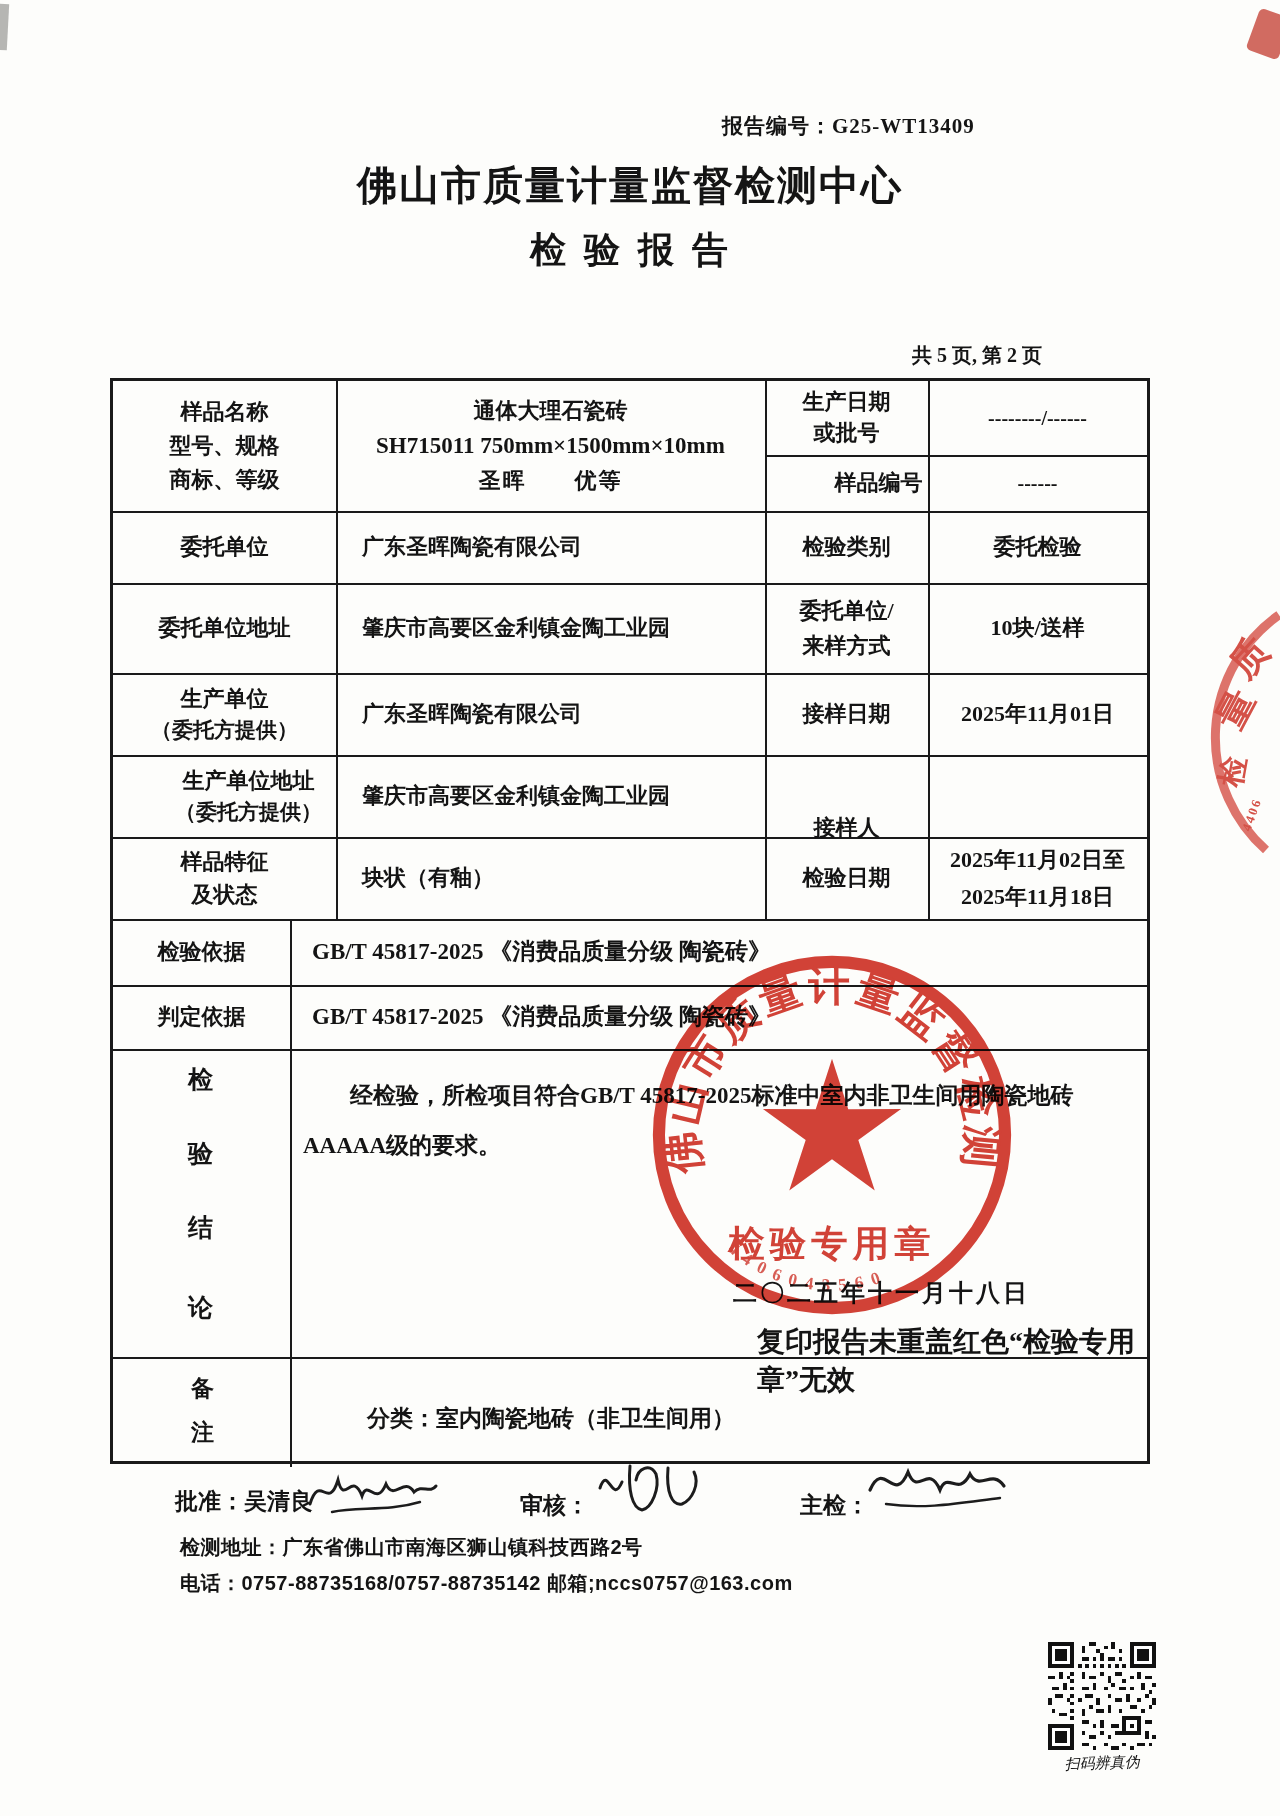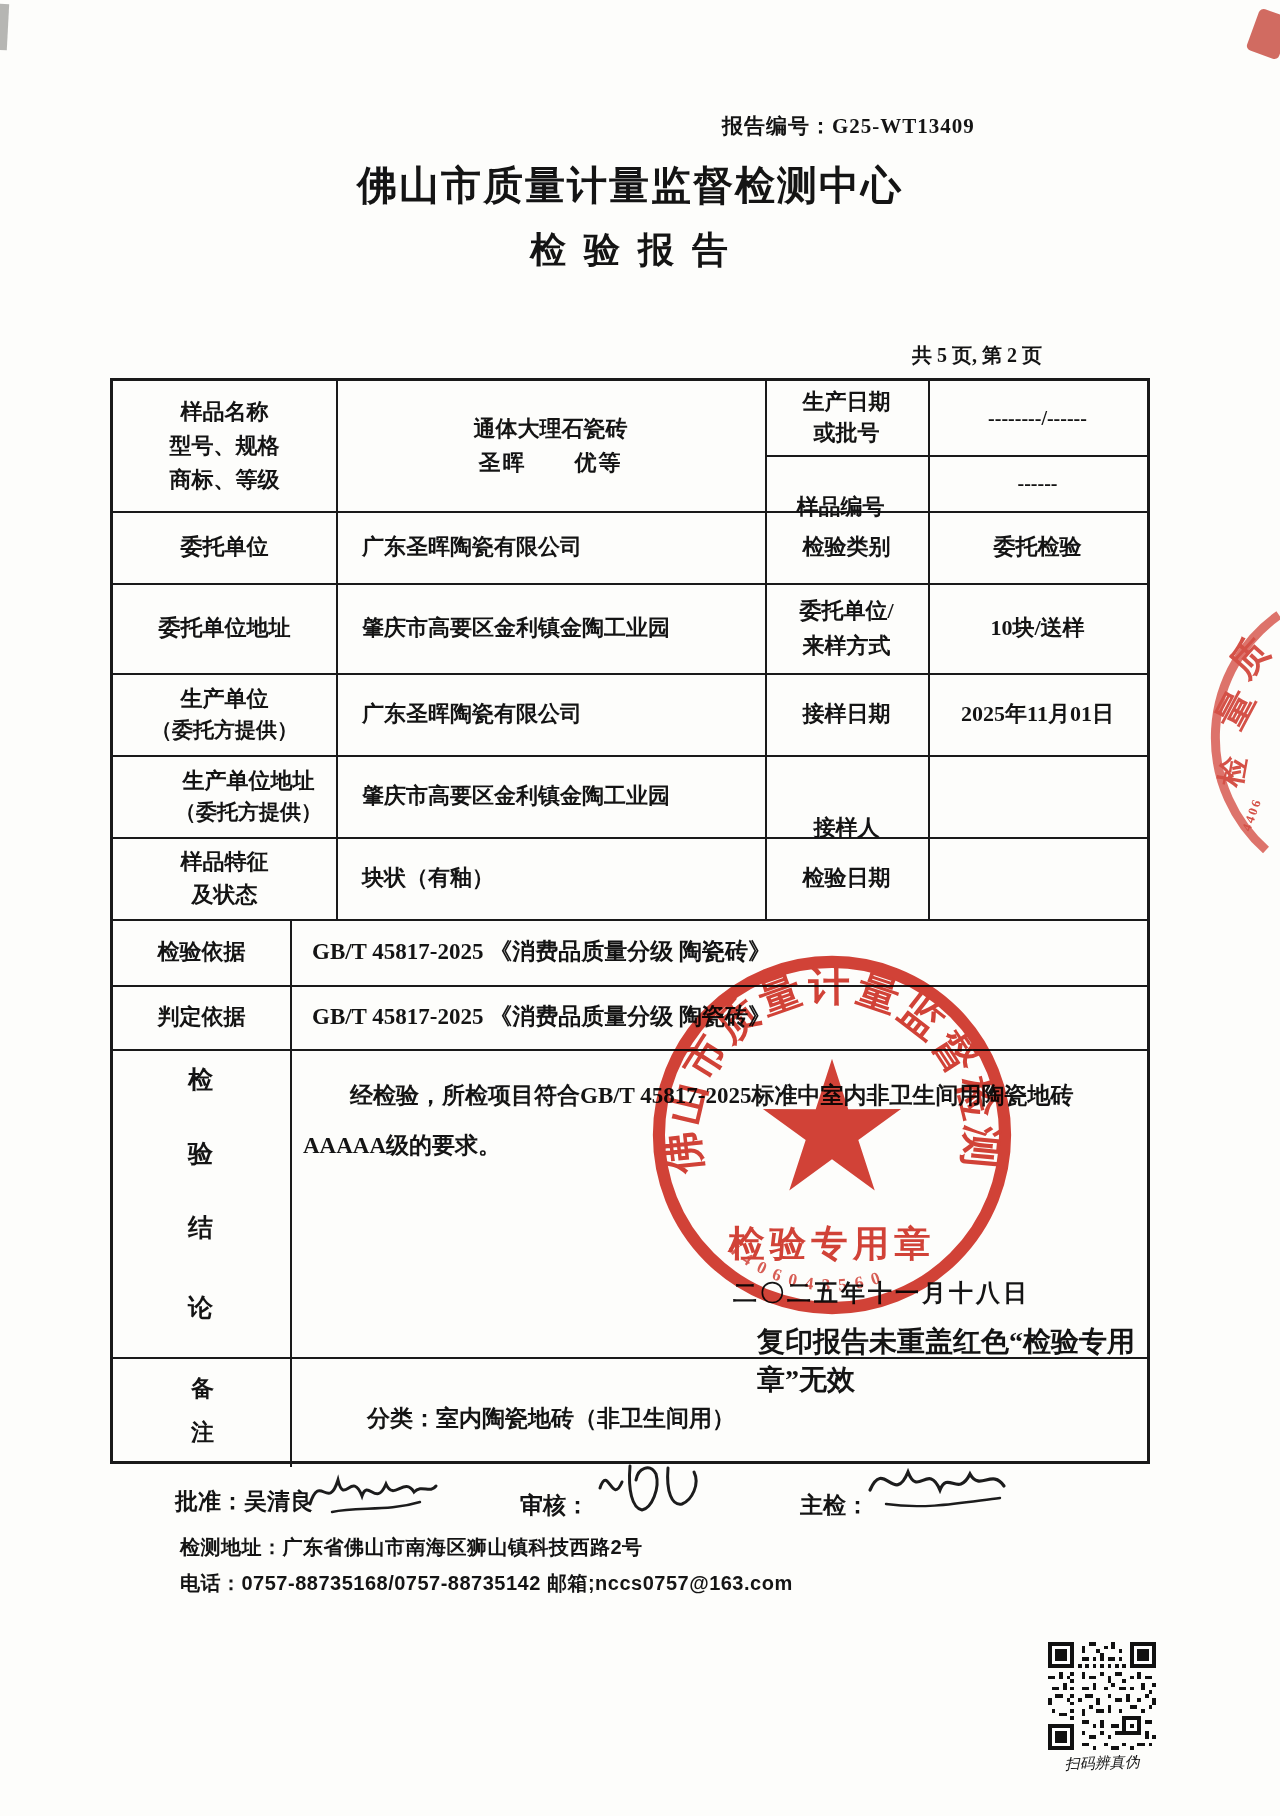--- a/index.html
+++ b/index.html
@@ -61,28 +61,29 @@
     <div class="vl" style="left:815px;top:0;height:538px;"></div>
     <div class="vl" style="left:177px;top:538px;height:548px;"></div>
 
     <div class="cell" style="left:0;top:0;width:223px;height:130px;">
       <span>样品名称</span>
       <span>型号、规格</span>
       <span>商标、等级</span>
     </div>
     <div class="cell" style="left:223px;top:0;width:429px;height:130px;">
       <span>通体大理石瓷砖</span>
+      <span style="font-size:23px;">SH715011 750mm×1500mm×10mm</span>
       <span style="letter-spacing:2px;">圣晖　　优等</span>
     </div>
     <div class="cell" style="left:652px;top:0;width:163px;height:74px;line-height:1.4;">
       <span>生产日期</span>
       <span>或批号</span>
     </div>
     <div class="cell" style="left:815px;top:0;width:219px;height:74px;font-size:20px;">--------/------</div>
-    <div class="cell" style="left:646px;top:74px;width:163px;height:56px;margin-top:24px;">样品编号</div>
+    <div class="cell" style="left:684px;top:74px;width:163px;height:56px;">样品编号</div>
     <div class="cell" style="left:815px;top:74px;width:219px;height:56px;font-size:20px;">------</div>
 
     <div class="cell" style="left:0;top:130px;width:223px;height:72px;">委托单位</div>
     <div class="cell left" style="left:223px;top:130px;width:429px;height:72px;">广东圣晖陶瓷有限公司</div>
     <div class="cell" style="left:652px;top:130px;width:163px;height:72px;">检验类别</div>
     <div class="cell" style="left:815px;top:130px;width:219px;height:72px;">委托检验</div>
 
     <div class="cell" style="left:0;top:202px;width:223px;height:90px;">委托单位地址</div>
     <div class="cell left" style="left:223px;top:202px;width:429px;height:90px;">肇庆市高要区金利镇金陶工业园</div>
     <div class="cell" style="left:652px;top:202px;width:163px;height:90px;line-height:1.6;">
@@ -105,20 +106,24 @@
     </div>
     <div class="cell left" style="left:223px;top:374px;width:429px;height:82px;">肇庆市高要区金利镇金陶工业园</div>
     <div class="cell" style="left:652px;top:374px;width:163px;height:82px;margin-top:32px;">接样人</div>
 
     <div class="cell" style="left:0;top:456px;width:223px;height:82px;line-height:1.5;">
       <span>样品特征</span>
       <span>及状态</span>
     </div>
     <div class="cell left" style="left:223px;top:456px;width:429px;height:82px;">块状（有釉）</div>
     <div class="cell" style="left:652px;top:456px;width:163px;height:82px;">检验日期</div>
+    <div class="cell" style="left:815px;top:456px;width:219px;height:82px;line-height:1.7;">
+      <span>2025年11月02日至</span>
+      <span>2025年11月18日</span>
+    </div>
 
     <div class="cell" style="left:0;top:538px;width:177px;height:66px;">检验依据</div>
     <div class="cell left" style="left:177px;top:538px;width:857px;height:66px;font-size:23px;padding-left:22px;">GB/T 45817-2025 《消费品质量分级 陶瓷砖》</div>
     <div class="cell" style="left:0;top:604px;width:177px;height:64px;">判定依据</div>
     <div class="cell left" style="left:177px;top:604px;width:857px;height:64px;font-size:23px;padding-left:22px;">GB/T 45817-2025 《消费品质量分级 陶瓷砖》</div>
 
     <span class="vchar" style="left:75px;top:682px;">检</span>
     <span class="vchar" style="left:75px;top:756px;">验</span>
     <span class="vchar" style="left:75px;top:830px;">结</span>
     <span class="vchar" style="left:75px;top:910px;">论</span>

